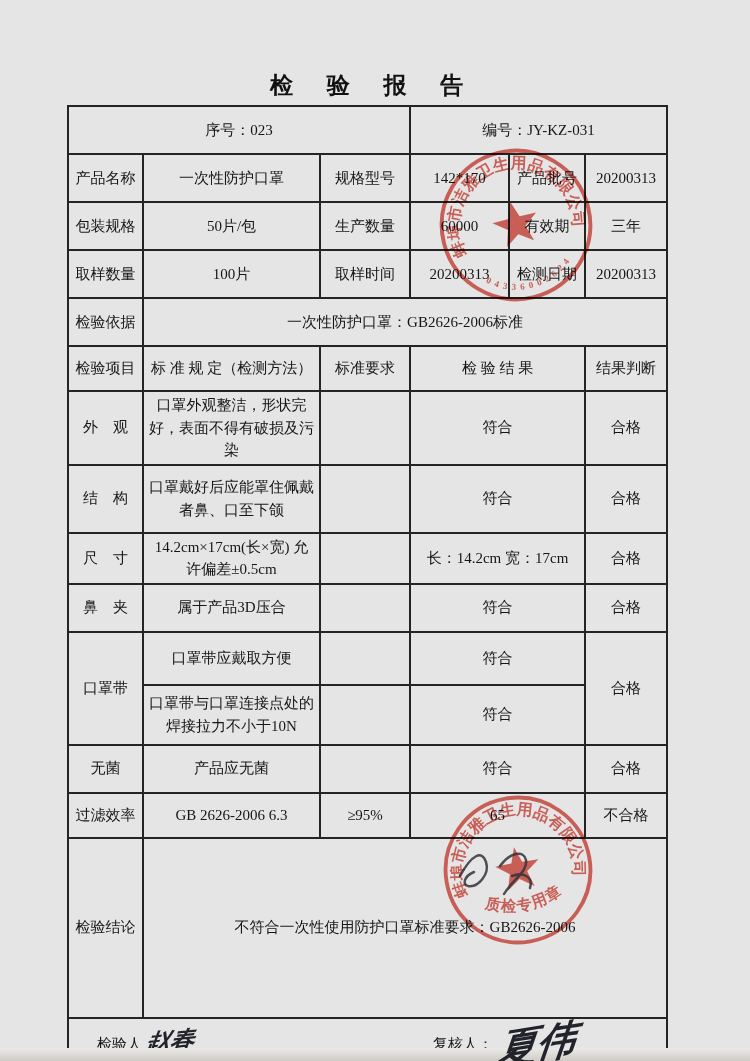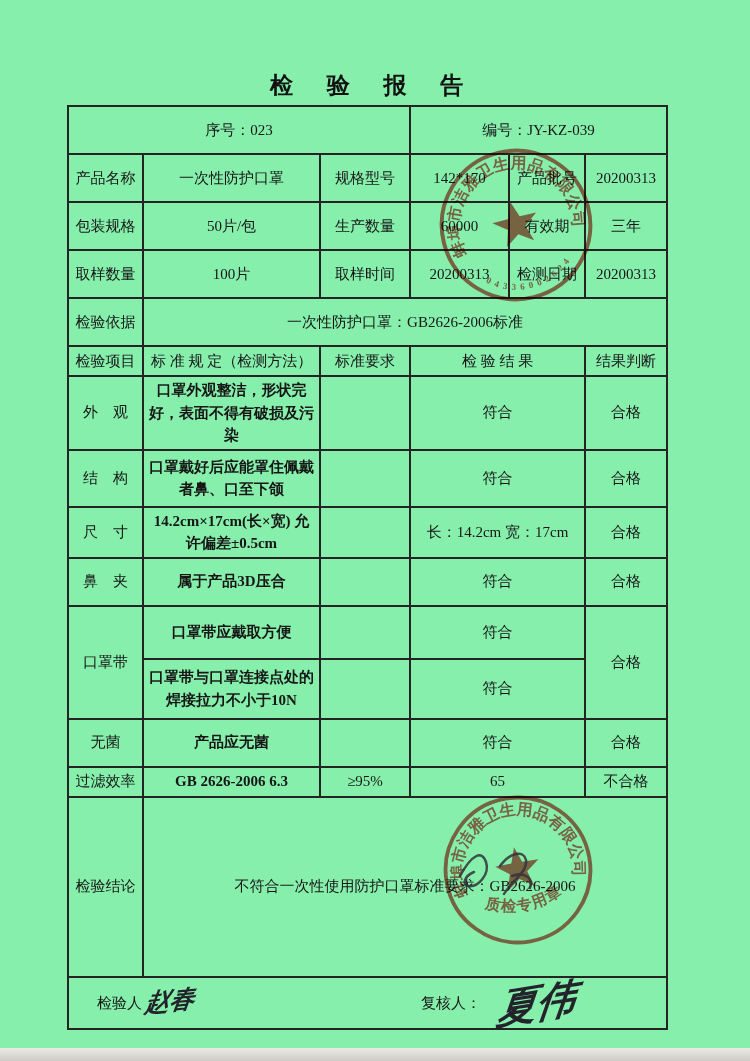--- a/index.html
+++ b/index.html
@@ -1,43 +1,43 @@
 <!DOCTYPE html>
 <html><head>
 <meta charset="utf-8">
 <style>
   * { box-sizing: border-box; }
   html,body { margin:0; padding:0; background:#ffffff; }
   .canvas {
-    position:relative; width:750px; height:1061px; background:#86efac;
+    position:relative; width:750px; height:1061px; background:#e5e5e5;
     font-family:"Liberation Serif","DejaVu Serif",serif; color:#161616; overflow:hidden;
   }
   .title {
     position:absolute; top:70px; left:67px; width:599px; margin:0;
     text-align:center; font-size:23px; font-weight:bold;
     letter-spacing:14px; text-indent:14px; color:#111;
   }
   table.report {
     position:absolute; left:67px; top:105px; width:599px;
     border-collapse:collapse; table-layout:fixed;
   }
   table.report td {
     border:2px solid #242424; text-align:center; vertical-align:middle;
     font-size:15px; padding:2px 4px; color:#161616;
   }
   td.al { text-align:left; padding-left:9px; }
-  td.std { font-size:13.5px; line-height:1.5; padding:2px 8px;font-weight:bold; }
-  .h40{height:48px} .h48{height:48px} .h45{height:30px} .h57{height:57px}
+  td.std { font-size:13.5px; line-height:1.5; padding:2px 8px; }
+  .h40{height:48px} .h48{height:48px} .h45{height:45px} .h57{height:68px}
   .h49{height:49px} .h53{height:53px} .h64{height:60px} .h140{height:180px}
   .h50{height:50px}
   .hdr { font-size:15px; }
   .sigrow { position:relative; width:100%; height:46px; }
   .siglabel { position:absolute; font-size:15px; top:14px; }
   .lab-inspector { left:24px; }
-  .lab-reviewer { left:348px; }
+  .lab-reviewer { left:360px; }
   .sig {
     position:absolute; font-family:"DejaVu Sans","Liberation Sans",sans-serif;
     font-style:italic; font-weight:bold; color:#23232b; white-space:nowrap;
   }
   .sig-inspector { left:72px; top:4px; font-size:25px; transform:rotate(-6deg) skewX(-14deg); }
   .sig-reviewer  { left:424px; top:-4px; font-size:40px; transform:rotate(-9deg) skewX(-16deg); z-index:6; }
   .stamp {
     position:absolute; color:#d8493e; opacity:.82; mix-blend-mode:multiply; z-index:5;
   }
   .stamp text { fill:currentColor; font-family:"Liberation Serif","DejaVu Serif",serif; font-weight:bold; }
@@ -59,21 +59,21 @@
       <col style="width:75px">
         <col style="width:177px">
         <col style="width:90px">
       <col style="width:99px">
         <col style="width:76px">
         <col style="width:82px">
     </colgroup>
     <tbody>
       <tr class="h40">
         <td colspan="3" class="al"><span>序号：</span><span>023</span></td>
-        <td colspan="3" class="al"><span>编号：</span><span>JY-KZ-039</span></td>
+        <td colspan="3" class="al"><span>编号：</span><span>JY-KZ-031</span></td>
       </tr>
 
       <tr class="h48">
         <td>产品名称</td>
         <td>一次性防护口罩</td>
         <td>规格型号</td>
         <td>142*170</td>
         <td>产品批号</td>
         <td>20200313</td>
       </tr>

